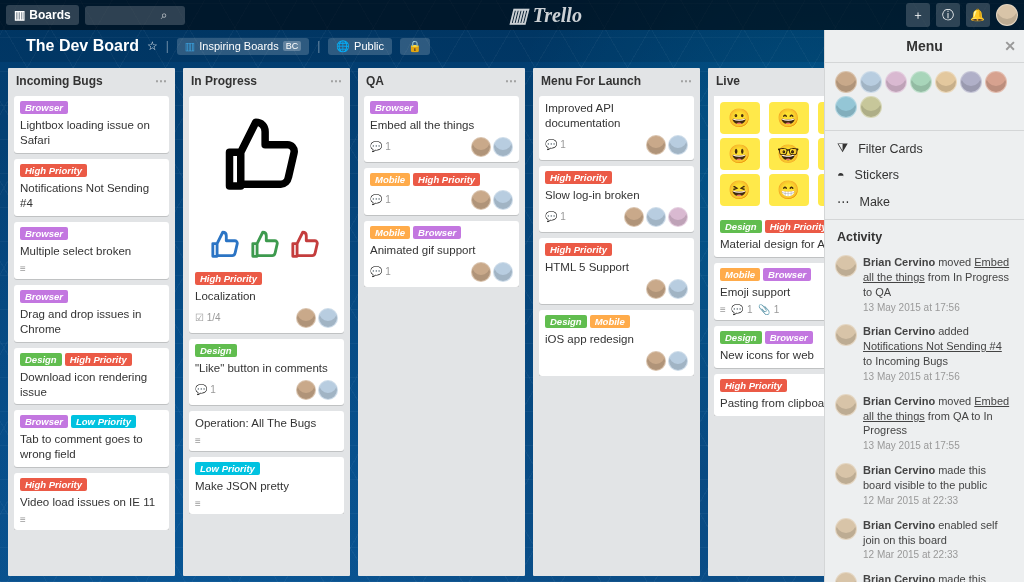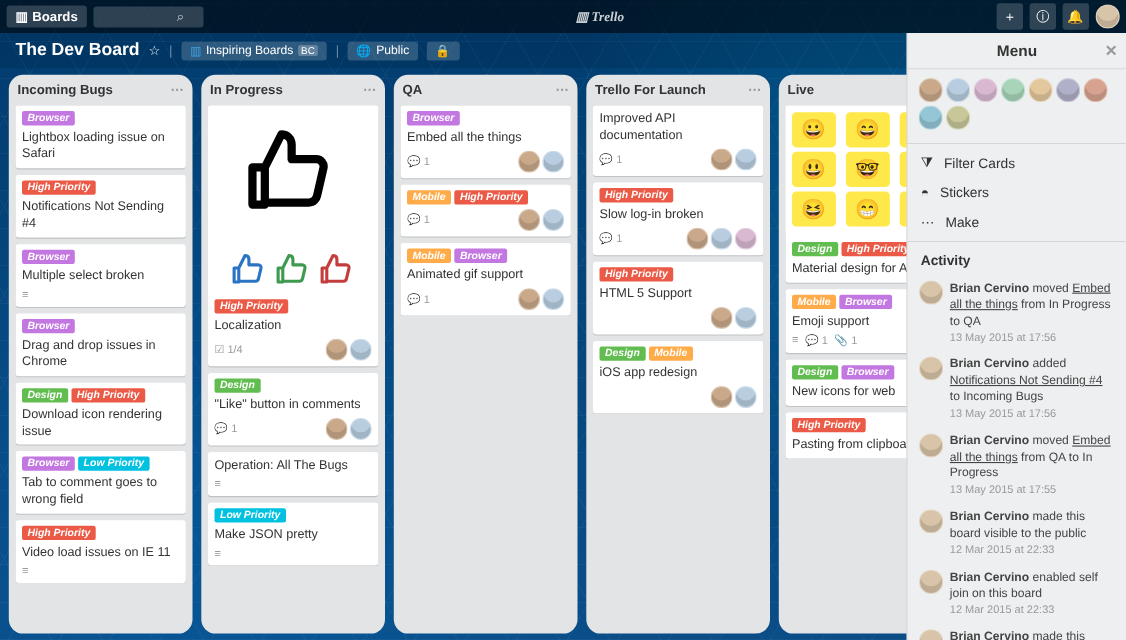--- a/index.html
+++ b/index.html
@@ -34,58 +34,58 @@
   .topbar .search {
     background: rgba(255,255,255,0.18);
     border-radius:3px; padding:2px 6px; width:100px;
     display:flex; align-items:center;
   }
   .topbar .search input {
     background:transparent; border:none; outline:none; color:#fff;
     width:70px;
   }
   .topbar .spacer { flex:1; }
-  .topbar .logo { font-family: cursive; font-style: italic; font-size:12px; opacity:0.8; font-weight:700; }
+  .topbar .logo { font-family: cursive; font-style: italic; font-size:20px; opacity:0.8; font-weight:700; }
   .topbar .iconbtn {
     background: rgba(255,255,255,0.18); color:#fff;
     width:24px; height:24px; border-radius:3px;
     display:flex; align-items:center; justify-content:center;
     cursor:pointer;
   }
   .topbar .iconbtn.alert { color:#e34; }
   .avatar {
     width:22px; height:22px; border-radius:50%;
     background:#d8c4a8; display:inline-block;
     border:1px solid rgba(255,255,255,0.3);
     box-shadow: inset 0 -6px 0 rgba(0,0,0,0.12);
     flex-shrink:0;
   }
   
   .boardhdr {
     display:flex; align-items:center; height:32px;
-    padding:0 14px; gap:8px;
+    padding:0 26px; gap:8px;
     background: rgba(0,0,0,0.1);
   }
   .boardhdr .title { font-size:16px; font-weight:700; }
   .boardhdr .chip {
     background: rgba(255,255,255,0.18);
     padding:2px 8px; border-radius:3px; font-size:11px;
     display:flex; align-items:center; gap:4px; cursor:pointer;
   }
   .boardhdr .mini-icon { opacity:0.9; }
   
   .boardarea {
     display:flex; gap:8px; padding:6px 8px;
     height: calc(582px - 30px - 32px);
     overflow:hidden;
   }
   .list {
     background:#e2e4e6; color:#333;
     width:167px; flex:0 0 167px;
-    border-radius:13px; padding:6px;
+    border-radius:1px; padding:6px;
     display:flex; flex-direction:column; gap:6px;
     max-height:100%; overflow:hidden;
   }
   .list-hdr { display:flex; justify-content:space-between; align-items:center; padding:0 2px 2px; }
   .list-hdr span { font-size:12px; font-weight:700; }
   .list-hdr .dots { color:#999; cursor:pointer; }
   .cards { display:flex; flex-direction:column; gap:6px; overflow-y:auto; }
   .card {
     background:#fff; border-radius:3px;
     padding:5px 6px; font-size:11.5px;
@@ -379,21 +379,21 @@
         <div class="members">
               <span class="avatar" style="background:#c9a98a"></span>
               <span class="avatar" style="background:#b8cde0"></span>
             </div>
           </div>
         </div>
       </div>
     </div>
     <div class="list">
       <div class="list-hdr">
-    <span>Trello For Launch</span>
+    <span>Menu For Launch</span>
     <span class="dots">⋯</span>
       </div>
     <div class="cards">
         <div class="card">
           <div class="card-title">Improved API documentation</div>
           <div class="card-foot">
         <div class="badges">
               <span>💬 1</span>
             </div>
         <div class="members">

